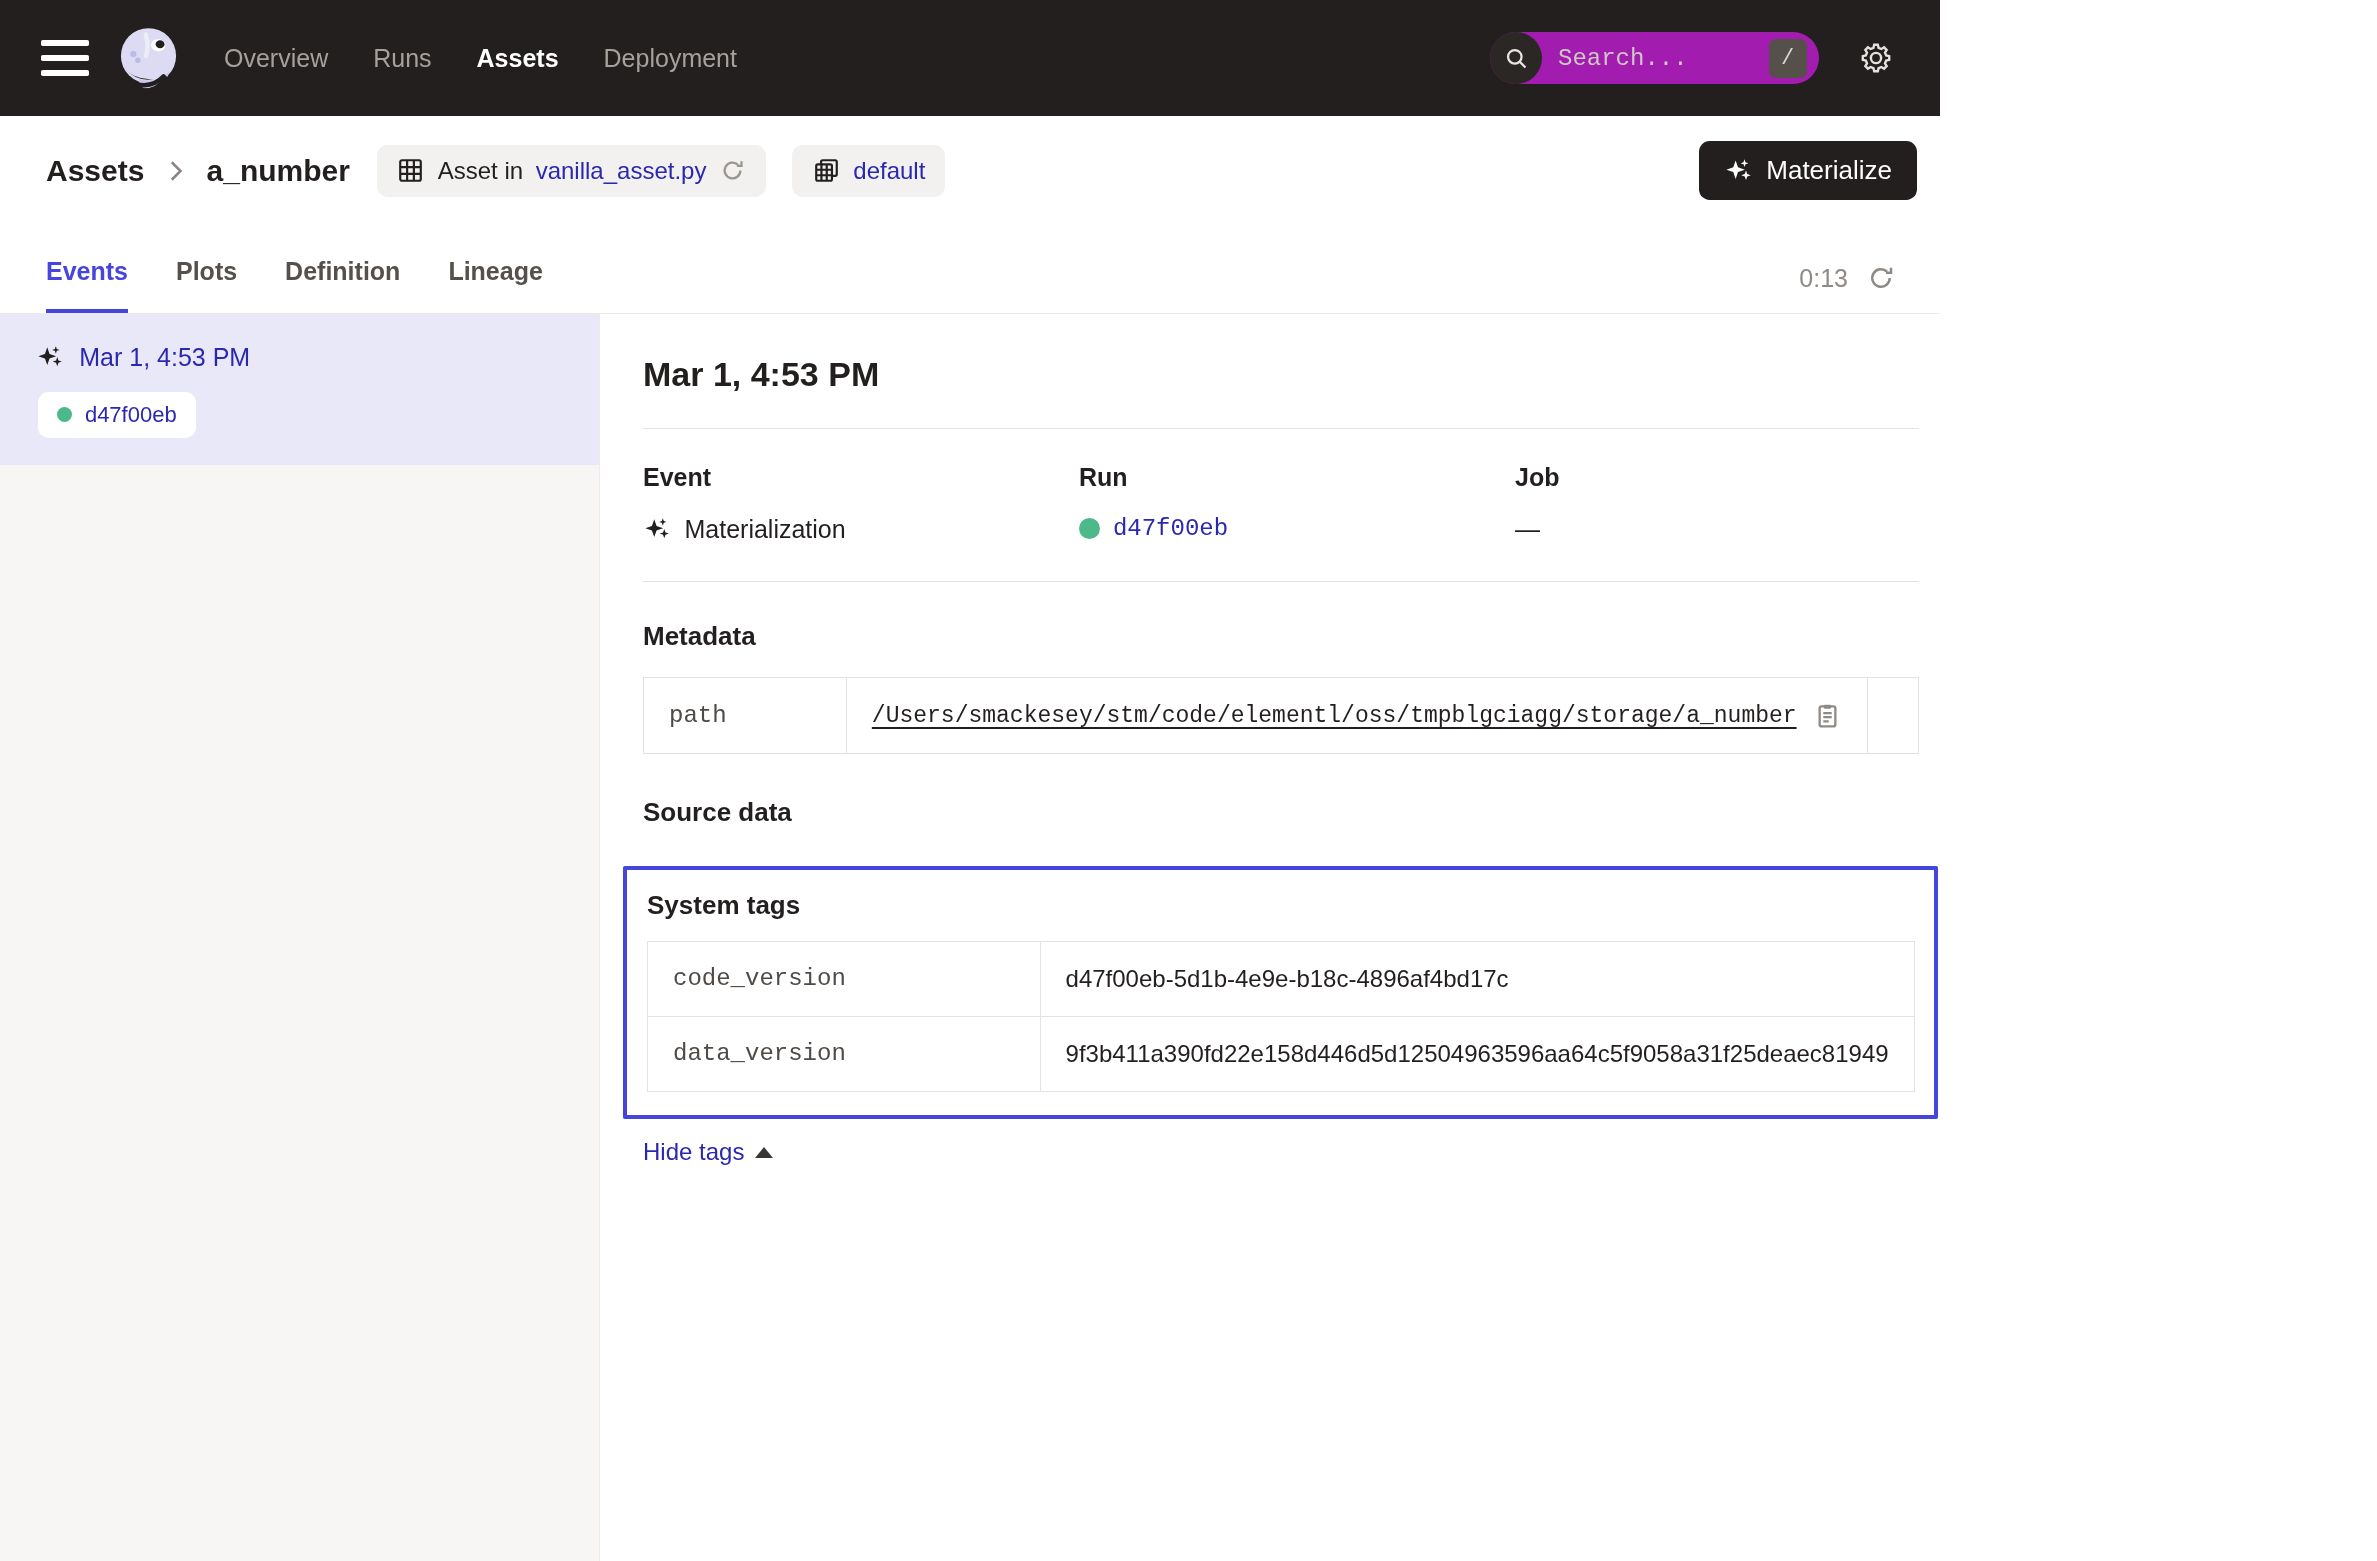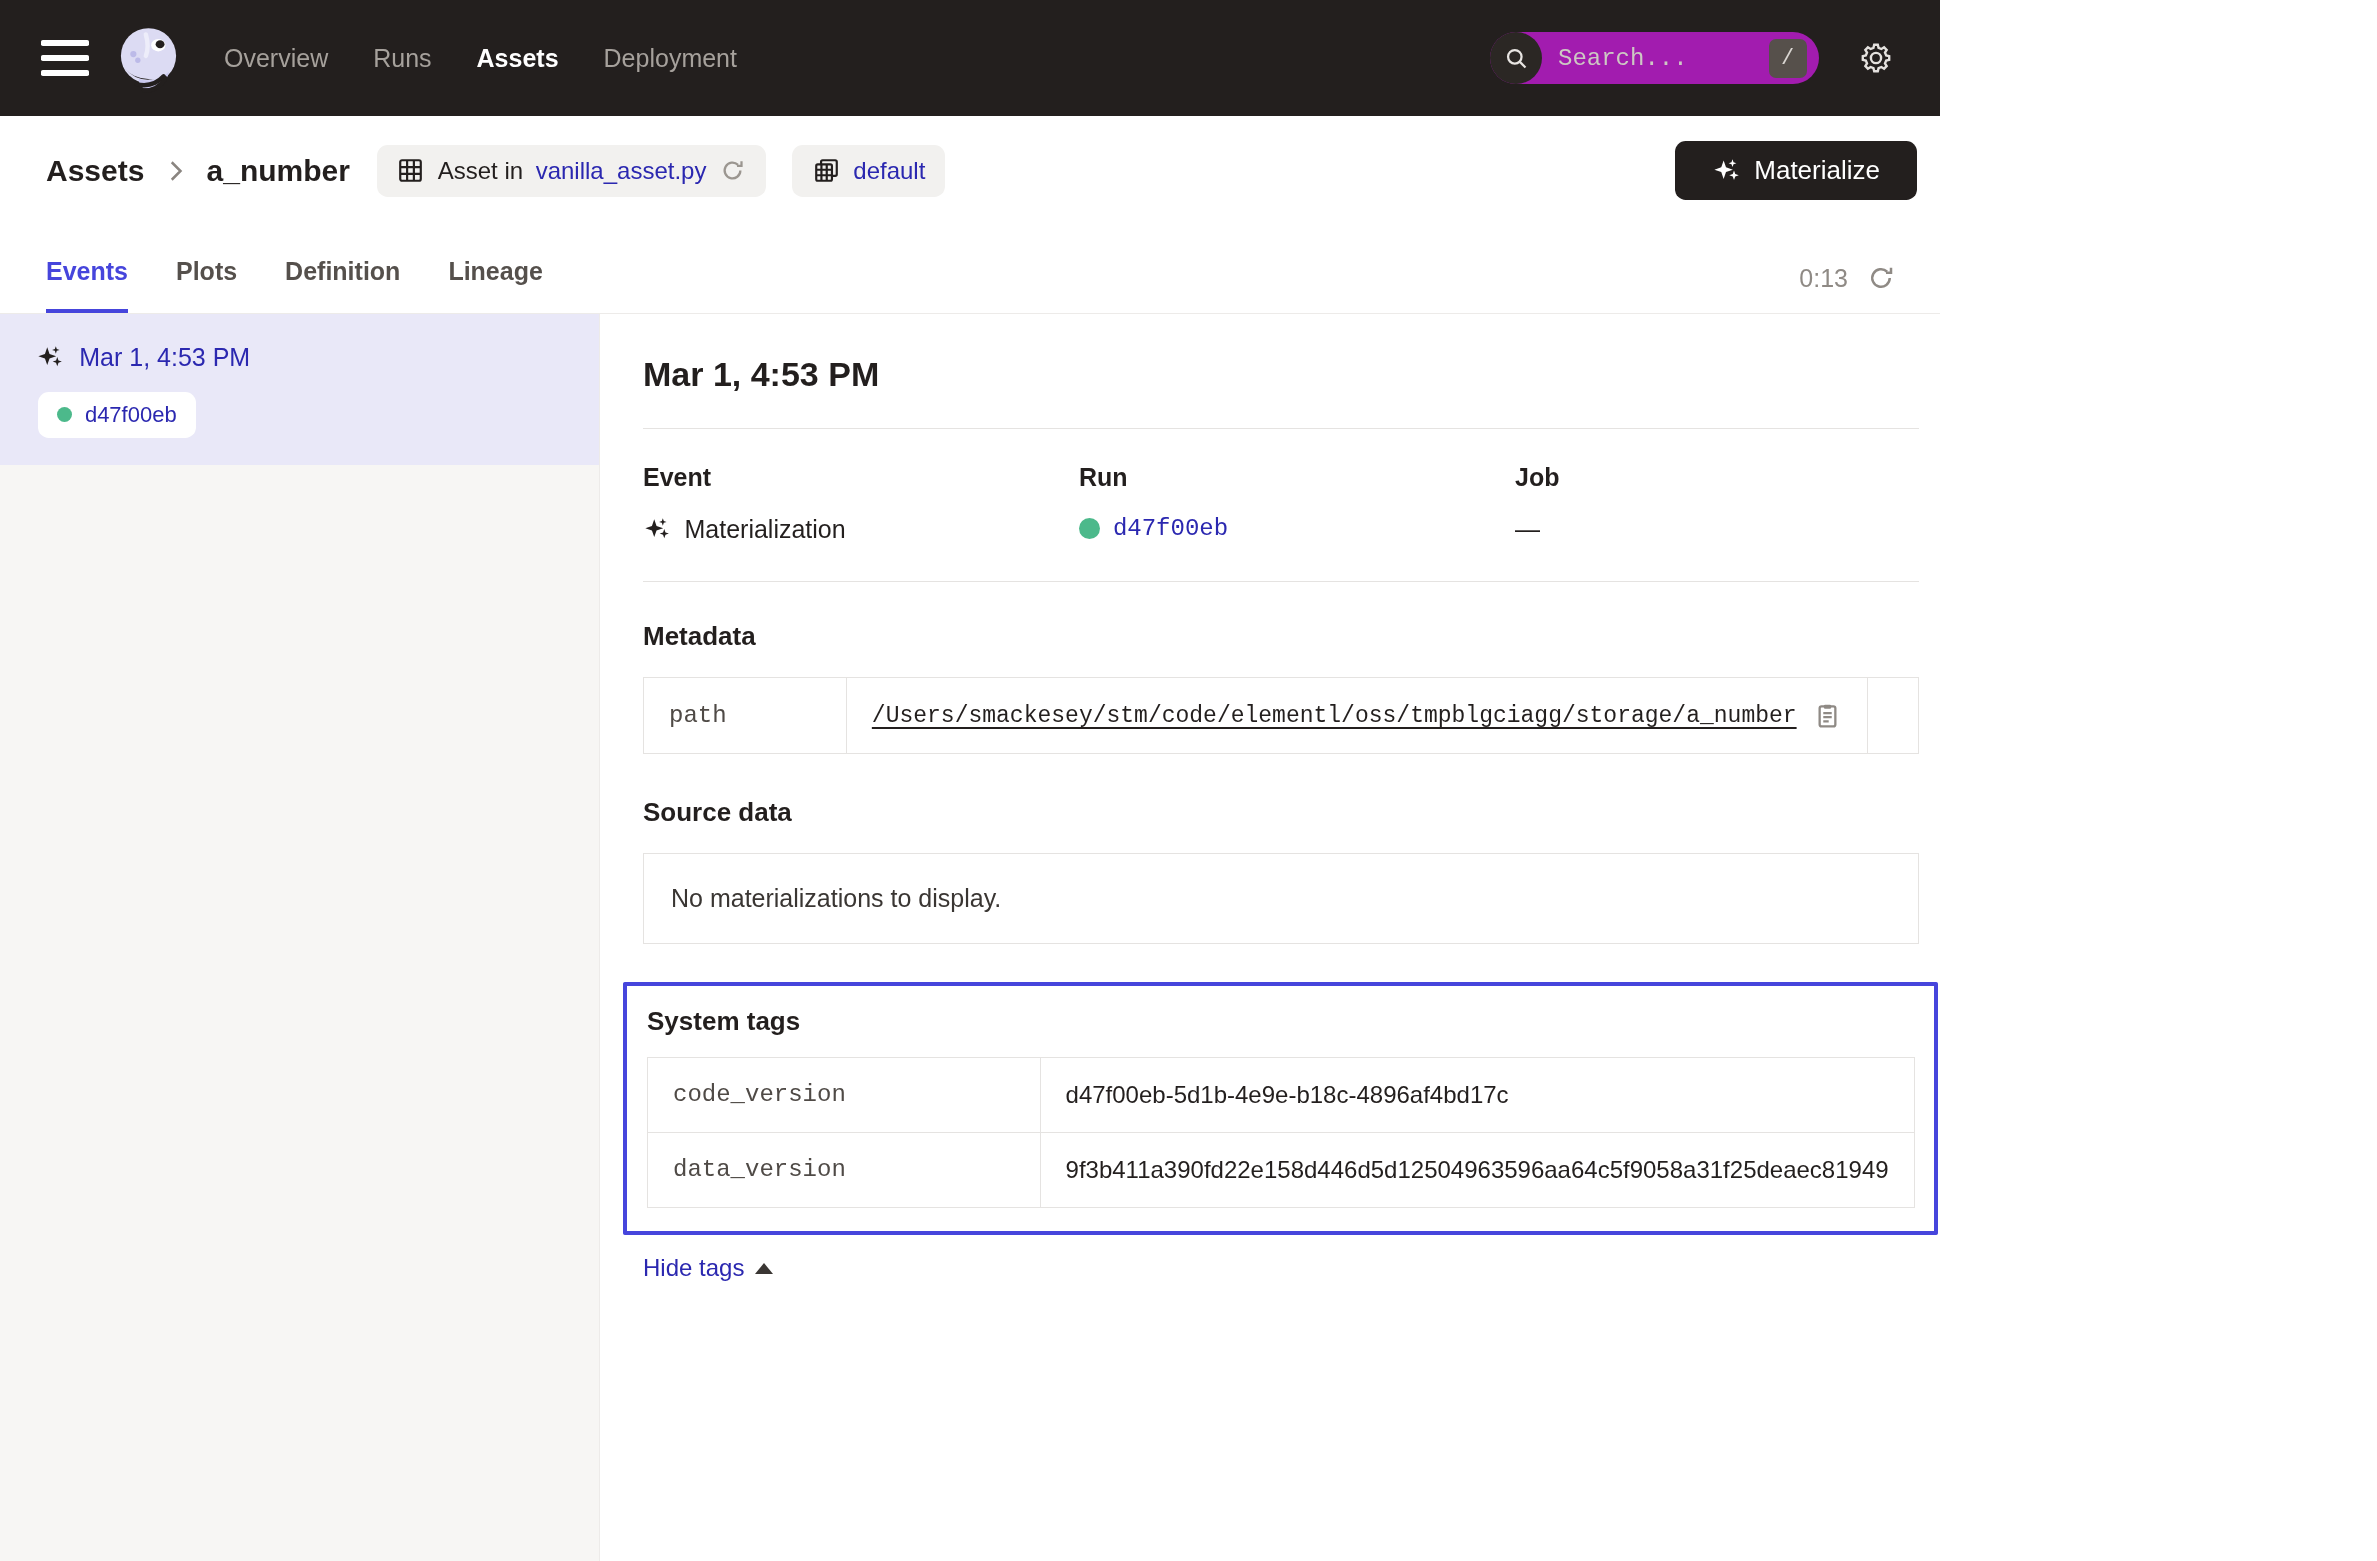--- a/index.html
+++ b/index.html
@@ -27,21 +27,21 @@
   .gear{color:#E4E1DE;background:none;border:none;cursor:pointer;display:flex;}
 
   
   .pageheader{height:109px;flex:0 0 109px;display:flex;align-items:center;padding:0 23px 0 46px;background:#fff;}
   .crumbs{display:flex;align-items:center;gap:19.6px;}
   .crumb{font-size:30px;font-weight:600;color:var(--dark);text-decoration:none;}
   .chev{color:#8A8580;display:flex;}
   .badge{height:52px;border-radius:10.7px;background:var(--pill-bg);display:flex;align-items:center;gap:12.5px;padding:0 19.6px;font-size:24px;color:var(--dark);margin-left:7.1px;}
   .badge a{color:var(--link);text-decoration:none;}
   .badge .refresh{color:#9B9690;display:flex;}
-  .materialize{margin-left:auto;height:59px;border-radius:10.7px;background:var(--dark);color:#fff;border:none;display:flex;align-items:center;gap:12.5px;padding:0 37px;font-size:26px;font-family:inherit;cursor:pointer;}
+  .materialize{margin-left:auto;height:59px;border-radius:10.7px;background:var(--dark);color:#fff;border:none;display:flex;align-items:center;gap:12.5px;padding:0 25px;font-size:26px;font-family:inherit;cursor:pointer;}
 
   
   .tabbar{height:89px;flex:0 0 89px;display:flex;align-items:flex-end;padding:0 44px 0 46px;border-bottom:0.9px solid #EDEBE9;background:#fff;}
   .tabs{display:flex;gap:48px;}
   .tab{font-size:25px;font-weight:600;color:#55504C;text-decoration:none;padding-bottom:23px;border-bottom:4.5px solid transparent;}
   .tab.active{color:var(--accent);border-bottom-color:var(--accent);}
   .tabbar-right{margin-left:auto;display:flex;align-items:center;gap:18px;padding-bottom:19.6px;color:var(--muted);}
   .timer{font-size:25px;color:var(--muted);}
 
   
@@ -267,21 +267,20 @@
                     </svg>
               </button>
             </span>
           </td>
           <td class="action"></td>
         </tr>
       </tbody>
         </table>
 
       <h2 class="src-h">Source data</h2>
-      <div class="empty-box">No materializations to display.</div>
 
       <section class="systags">
         <h2>System tags</h2>
         <table class="kv">
           <tbody>
               <tr>
             <td class="key">code_version</td>
             <td>d47f00eb-5d1b-4e9e-b18c-4896af4bd17c</td>
           </tr>
           <tr>

